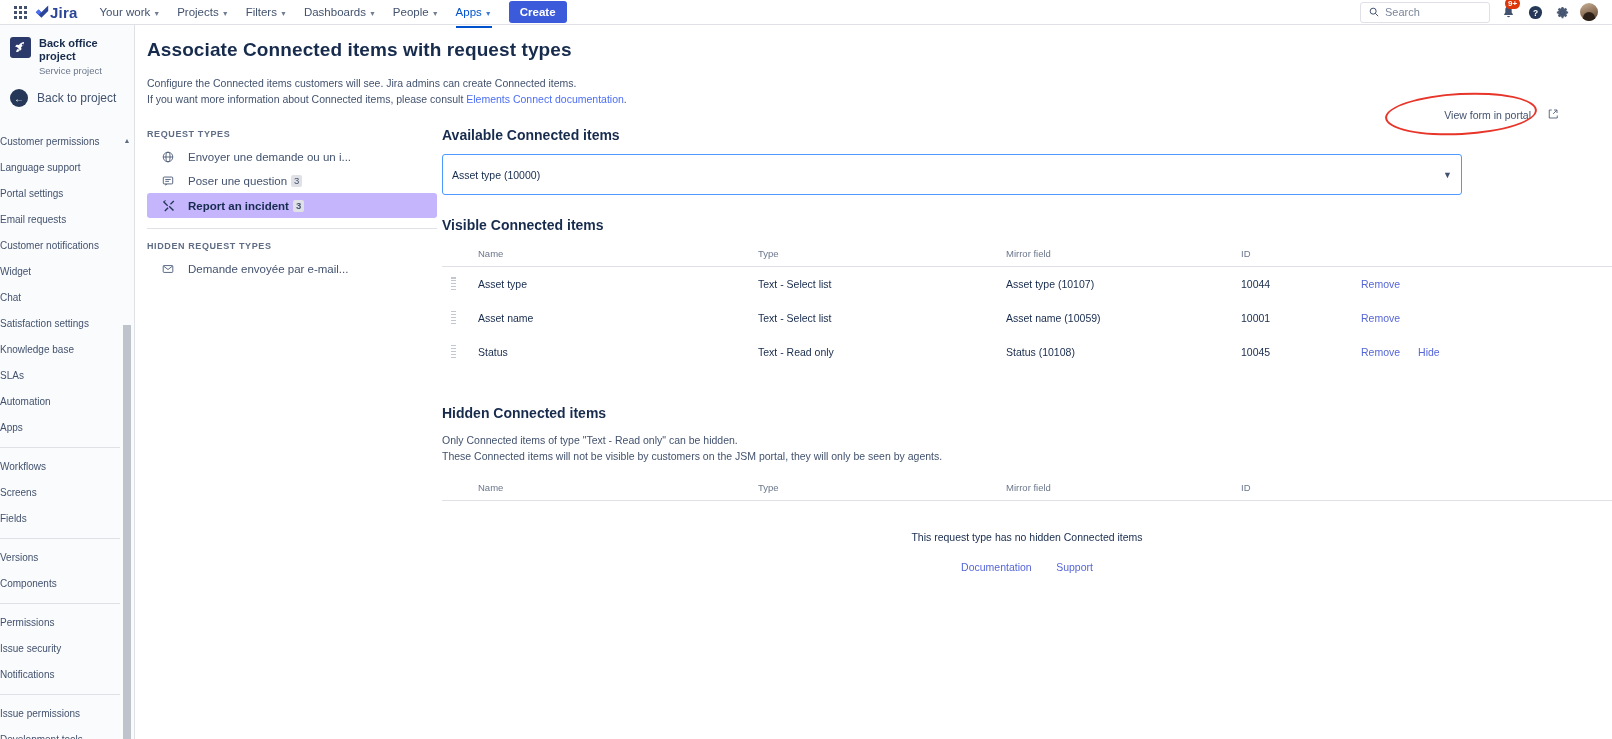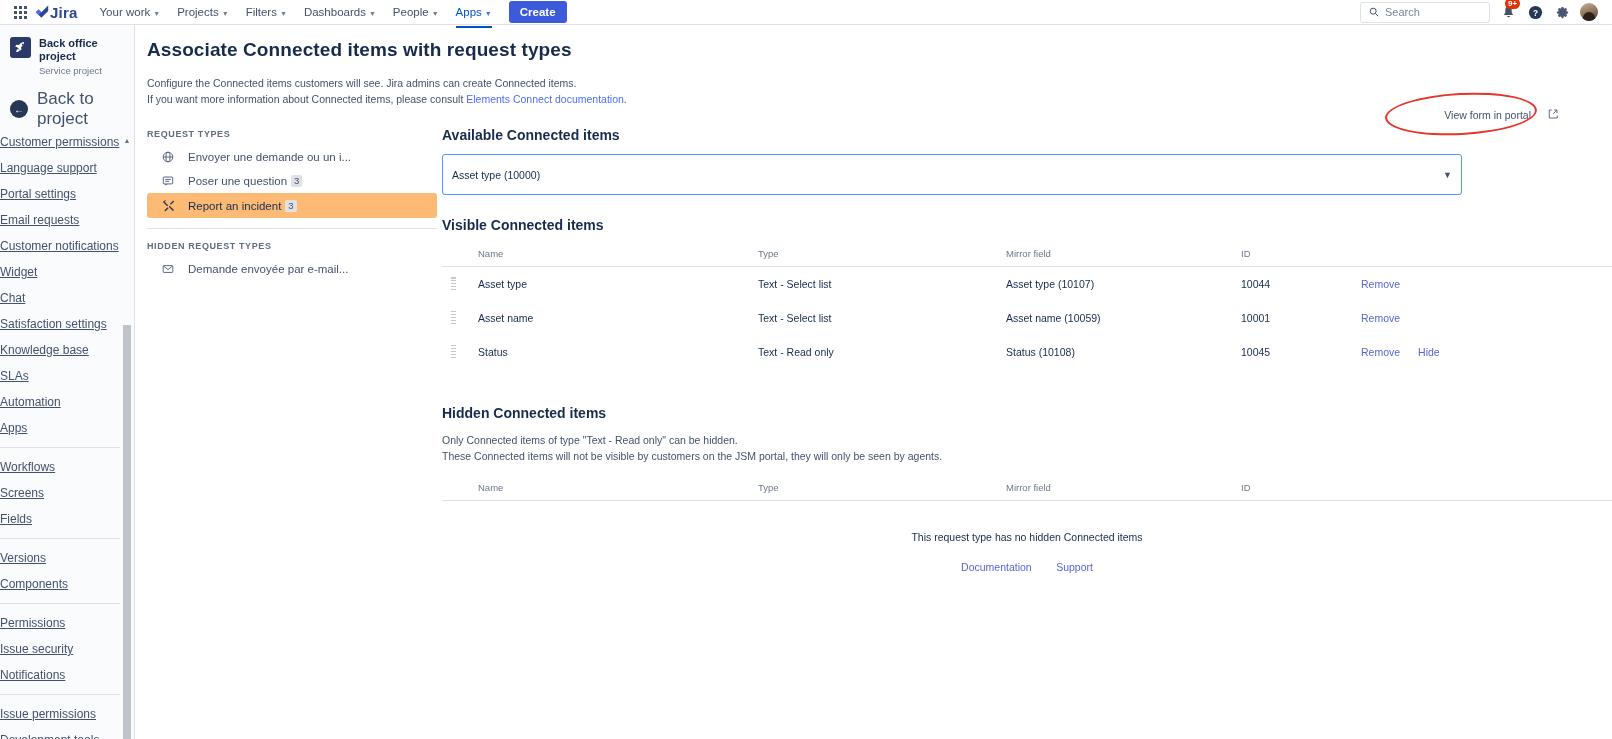--- a/index.html
+++ b/index.html
@@ -122,32 +122,31 @@
   .back-row {
     display: flex; align-items: center; gap: 9px;
     padding: 5px 8px 8px 10px; cursor: pointer;
   }
   .back-circle {
     width: 18px; height: 18px; border-radius: 50%;
     background: #253858; color: #fff;
     display: flex; align-items: center; justify-content: center;
     font-size: 10px; flex: none;
   }
-  .back-label { font-size: 17px; color: #42526e; }
+  .back-label { font-size: 12px; color: #42526e; }
 
   .menu-scroll {
     position: absolute; top: 104px; bottom: 0; left: 0; right: 0;
     overflow: hidden;
   }
   .menu-inner { padding-top: 0; }
   .menu-item {
-    font-size: 12px; color: #42526e;
+    font-size: 10px; color: #42526e;
     padding: 7px 10px 7px 0px; cursor: pointer; line-height: 12px;
     white-space: nowrap;
-    text-decoration: underline;
   }
   .menu-sep { height: 1px; background: #dfe1e6; margin: 6px 14px 6px 0; }
 
   .sb-track {
     position: absolute; top: 110px; bottom: 4px; right: 3px; width: 8px;
     background: transparent;
   }
   .sb-arrow {
     position: absolute; top: 0; left: 0; width: 8px; height: 10px;
     display: flex; align-items: center; justify-content: center;
@@ -176,21 +175,21 @@
   .rt-col { width: 290px; min-width: 290px; }
   .rt-head {
     font-size: 9px; font-weight: 700; color: #5e6c84;
     letter-spacing: .6px; padding: 2px 0 6px 0;
   }
   .rt-item {
     display: flex; align-items: center; gap: 13px;
     padding: 6px 8px 6px 14px; cursor: pointer; border-radius: 3px;
     font-size: 11.5px; color: #42526e;
   }
-  .rt-item.selected { background: #fdba74; font-weight: 400; color: #172b4d; align-items: center; }
+  .rt-item.selected { background: #c4b5fd; font-weight: 700; color: #172b4d; align-items: center; }
   .rt-ico { width: 14px; flex: none; display:flex; align-items:center; justify-content:center; color:#42526e; }
   .rt-label { white-space: nowrap; overflow: hidden; text-overflow: ellipsis; }
   .rt-count {
     font-size: 9.5px; color: #42526e; background: #dfe1e6;
     border-radius: 2px; padding: 0px 3px; margin-left: 4px; line-height: 12px;
     display:inline-block; vertical-align: 1px;
   }
   .rt-divider { height: 1px; background: #dfe1e6; margin: 10px 0 10px 0; }
 
   

